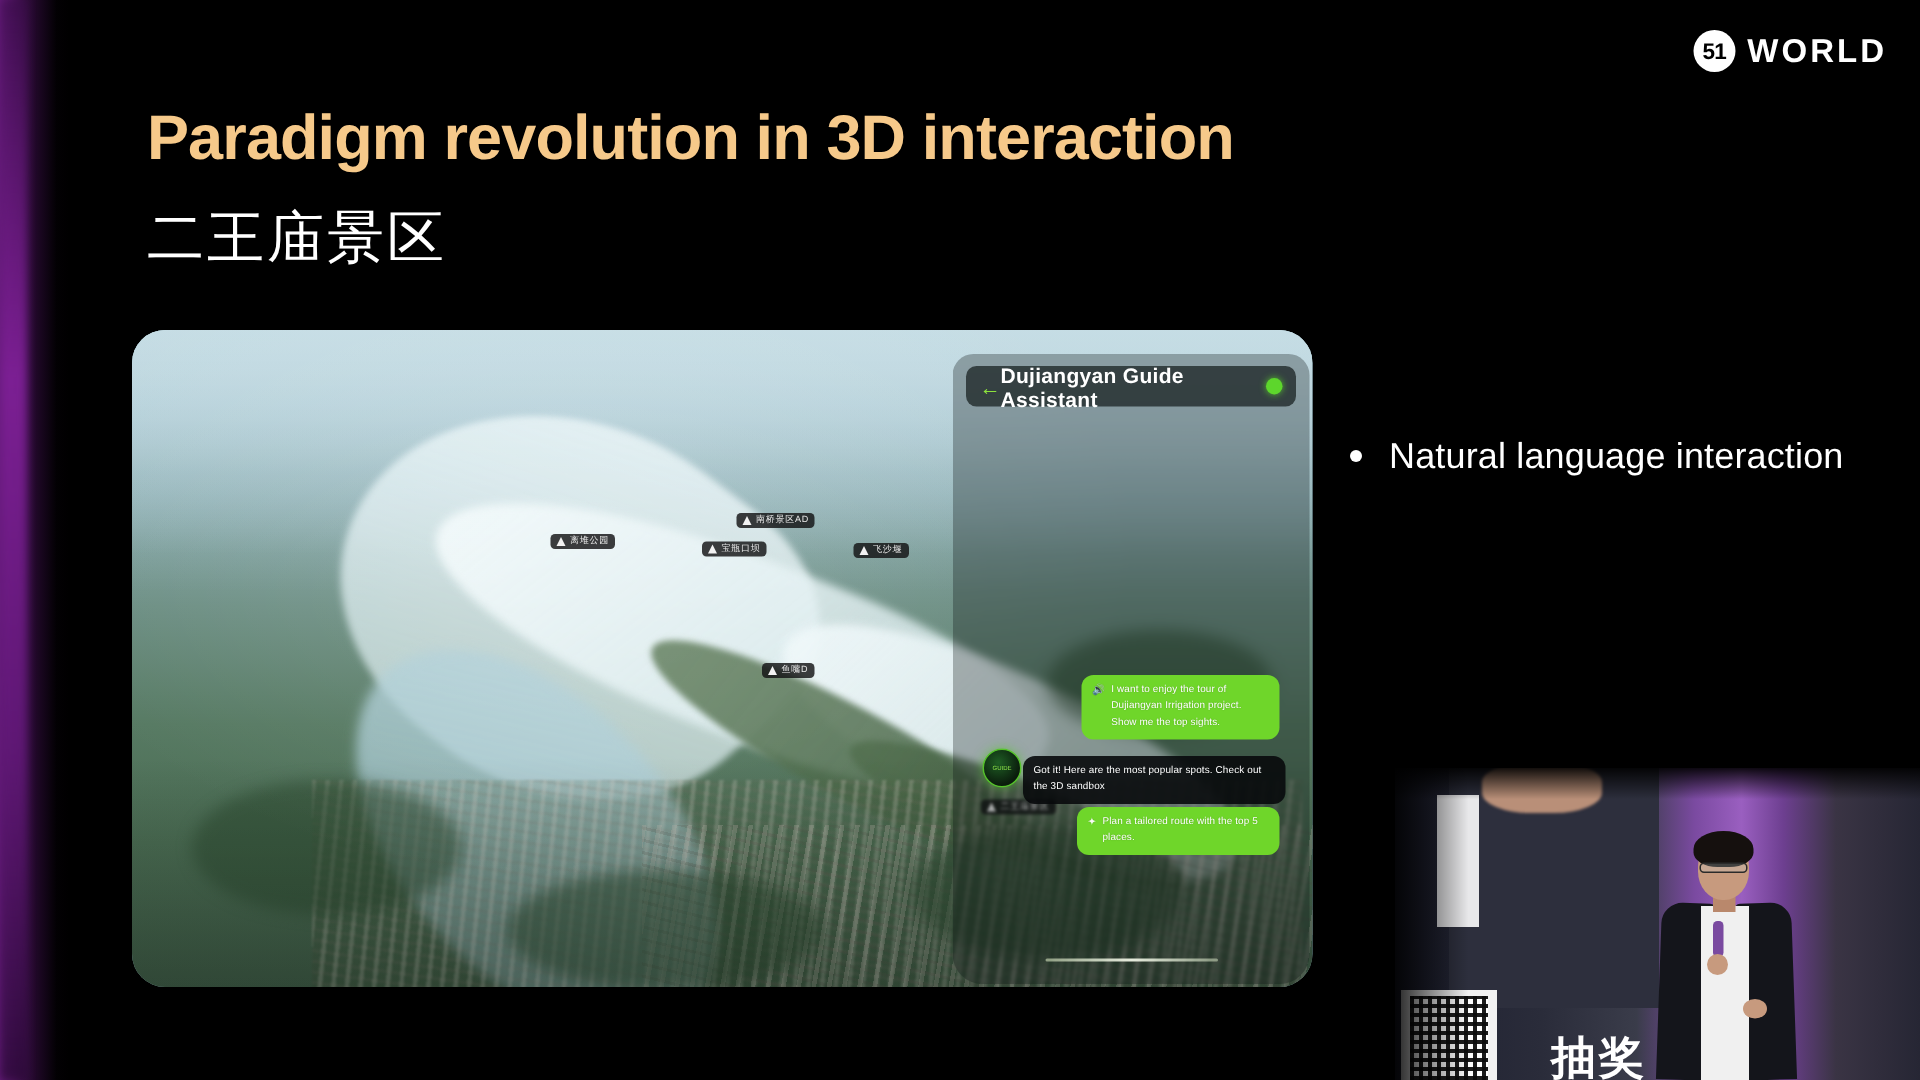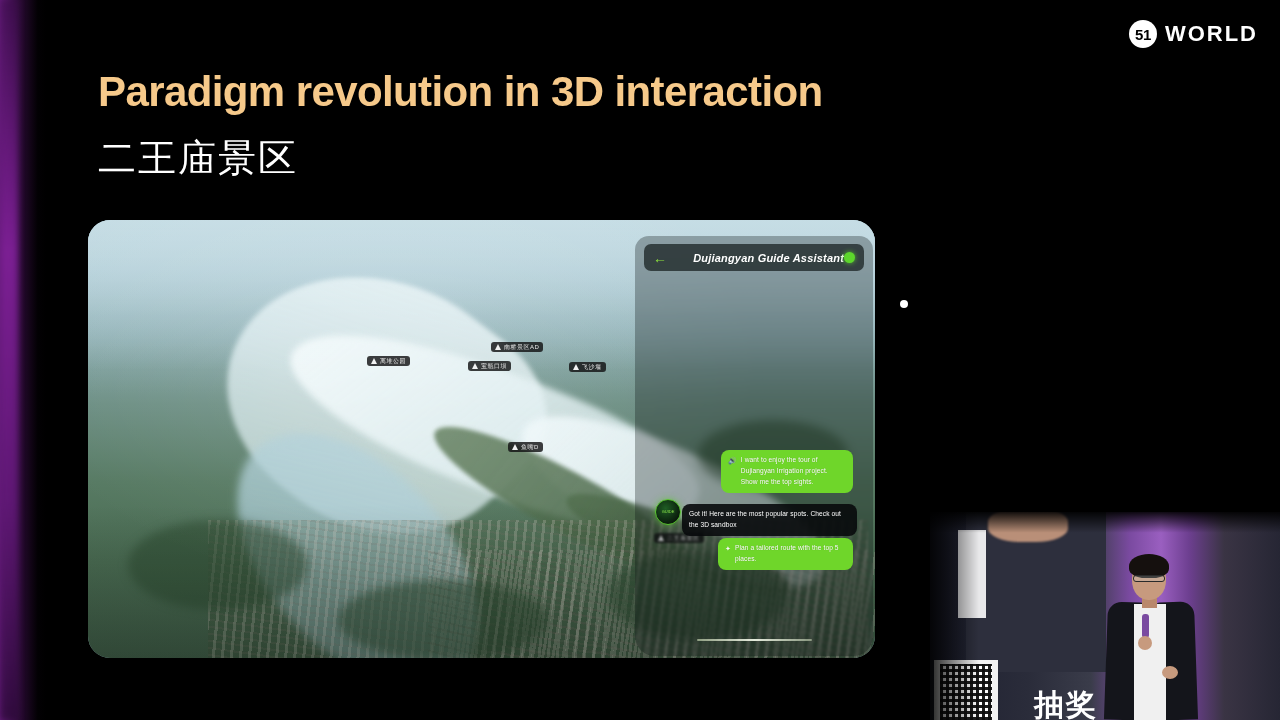--- a/index.html
+++ b/index.html
@@ -207,24 +207,23 @@
     width: 220px; height: 27px;
     background: rgba(24,32,32,0.74);
     border-radius: 7px;
     display: flex; align-items: center;
     padding: 0 9px;
   }
   .back-arrow {
     color: #8ce23c; font-size: 14px; line-height: 1; flex: none;
   }
   .chat-title {
-    flex: 1; text-align: right;
-    color: #ffffff; font-size: 11px; font-weight: bold;
+    flex: 1; text-align: left;
+    color: #ffffff; font-size: 14px; font-weight: bold;
     letter-spacing: 0.2px;
-    font-style: italic;
   }
   .status-dot {
     width: 11px; height: 11px; border-radius: 50%;
     background: #5dd62c;
     box-shadow: 0 0 5px rgba(93,214,44,0.85);
     flex: none;
   }
 
   .bubble {
     position: absolute;
@@ -473,20 +472,21 @@
       </div>
     </div>
 
     <div class="home-indicator"></div>
   </div>
 
   <div class="bullets">
     <div class="bullet-row">
       <span class="bullet-dot"></span>
       <div>
+        <div class="bullet-en">Natural language interaction</div>
       </div>
     </div>
   </div>
 
   <div class="video-inset">
     <div class="stage-bg"></div>
     <div class="stage-panel-dark"></div>
     <div class="stage-white-strip"></div>
     <div class="hand-blob"></div>
 

